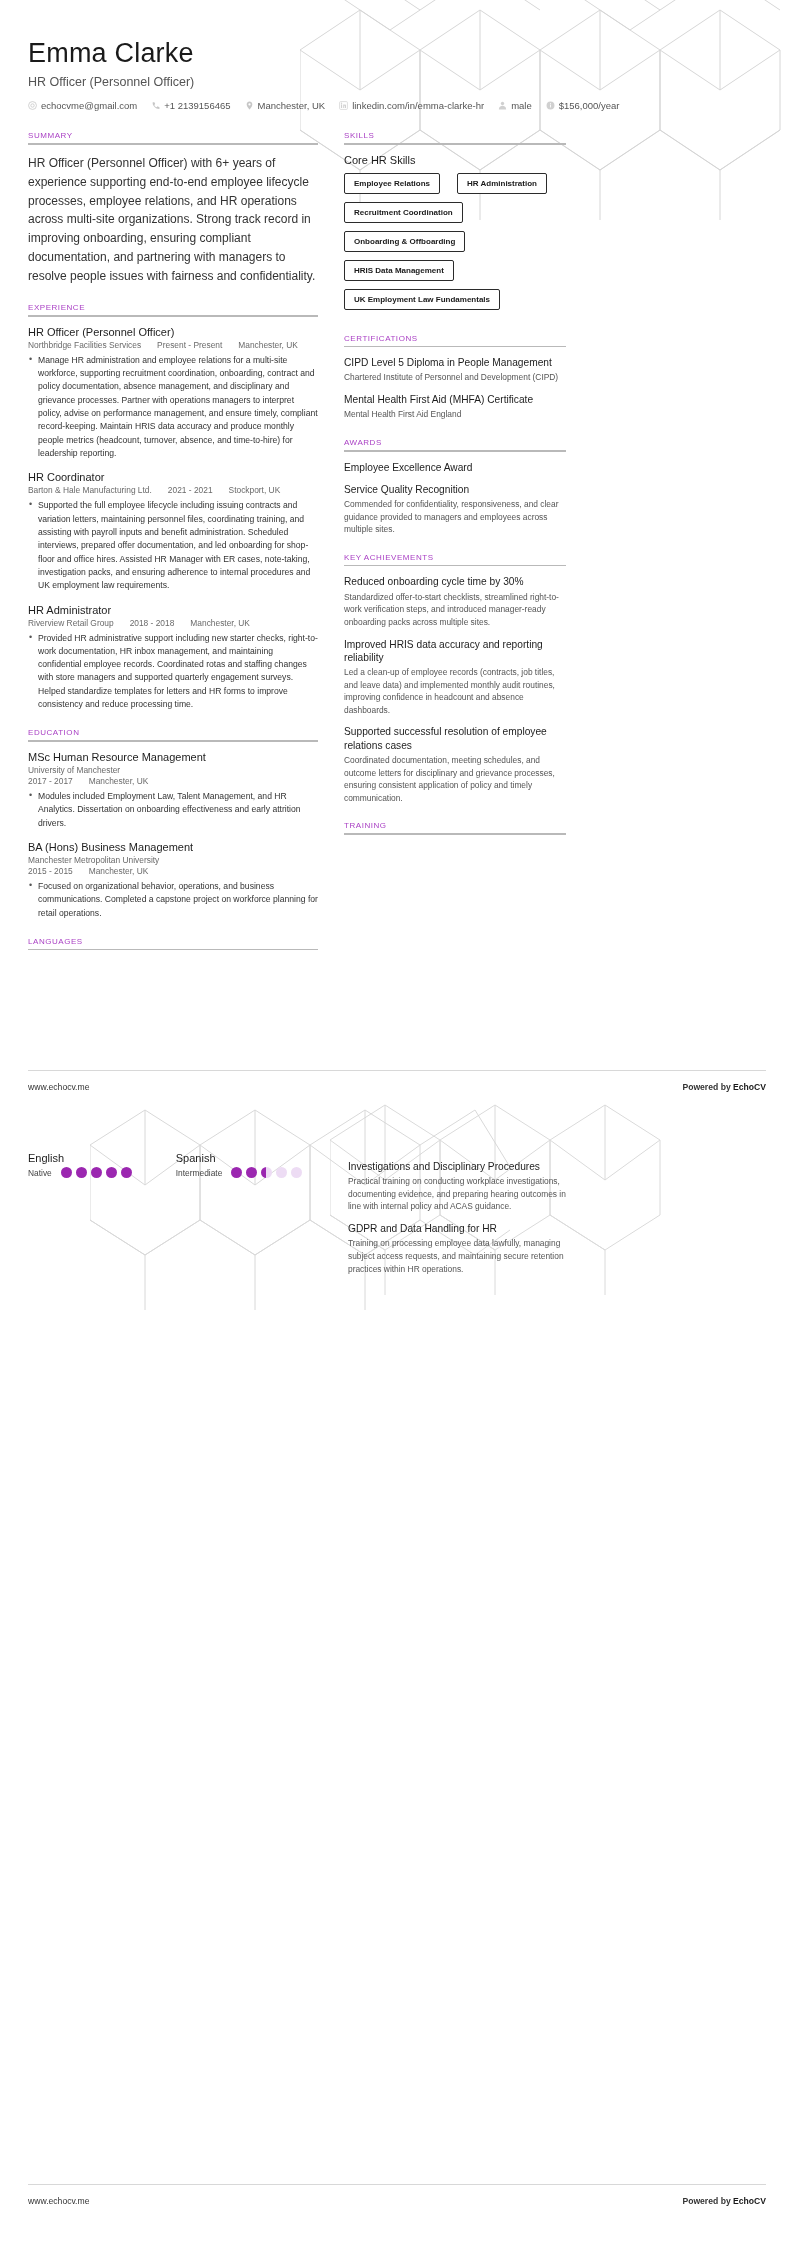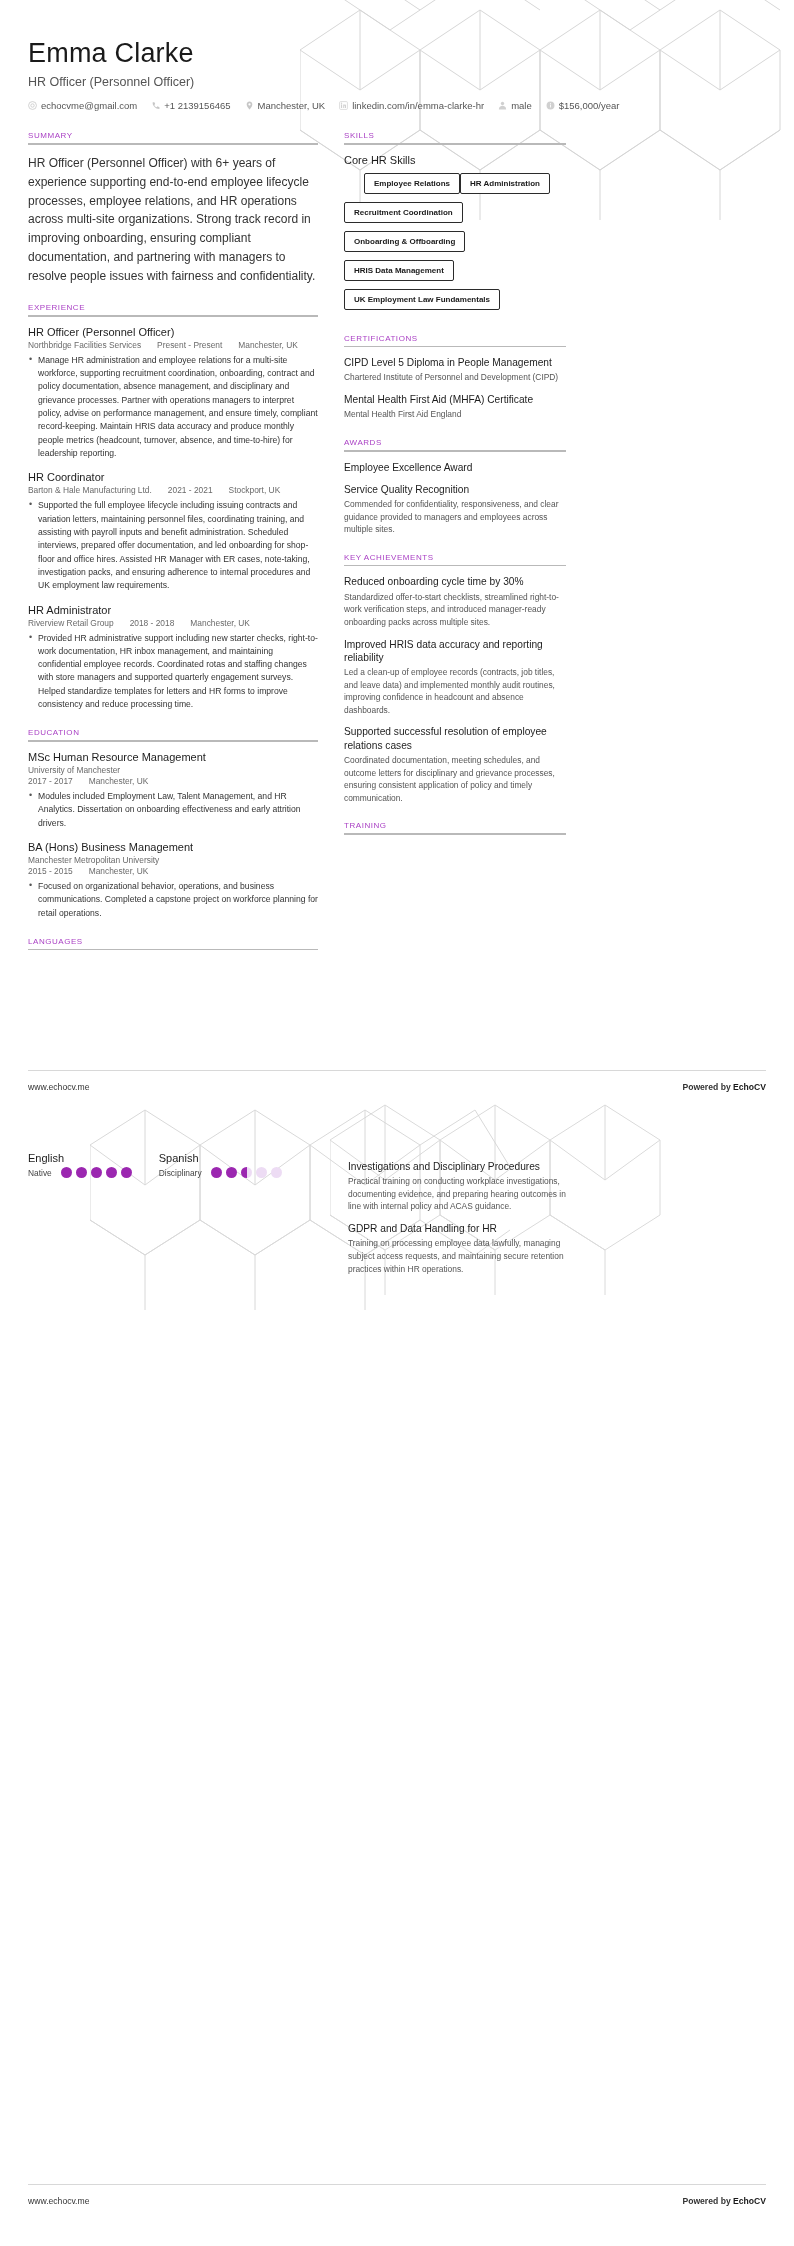--- a/index.html
+++ b/index.html
@@ -63,30 +63,30 @@
     content:"•"; position:absolute; left:1px; top:-1px; color:#555; font-size:9px;
   }
 
   
   .skill-group-title { font-size:11px; color:#1d1d1d; margin-bottom:7px; }
   .tag {
     display:block; border:1.2px solid #2b2b2b; border-radius:2px;
     font-size:8px; font-weight:bold; color:#1a1a1a; padding:5px 9px;
     margin-bottom:7px; text-align:center; background:#fff; white-space:nowrap;
   }
-  .tag-row { display:flex; gap:0;margin-left:20px; }
+  .tag-row { display:flex; gap:17px; }
   .tag-row .tag { flex:0 0 auto; }
 
   
   .r-entry { margin-bottom:9px; }
   .r-title { font-size:10.2px; color:#1d1d1d; line-height:1.3; margin-bottom:2px; }
   .r-desc { font-size:8.4px; color:#555; line-height:1.5; }
 
   
-  .lang-wrap { display:flex; gap:27px; margin-top:2px; }
+  .lang-wrap { display:flex; gap:44px; margin-top:2px; }
   .lang-name { font-size:11px; color:#1d1d1d; margin-bottom:3px; }
   .lang-line { display:flex; align-items:center; gap:9px; }
   .lang-level { font-size:8.4px; color:#444; }
   .dots { display:flex; gap:4px; }
   .dot { width:11px; height:11px; border-radius:50%; background:#eddcf4; }
   .dot.on { background:#9b27b0; }
   .dot.half {
     background:linear-gradient(90deg,#9b27b0 50%,#eddcf4 50%);
   }
 
@@ -394,21 +394,21 @@
           <span class="dot on"></span>
           <span class="dot on"></span>
           <span class="dot on"></span>
           <span class="dot on"></span>
         </span>
       </div>
     </div>
     <div>
       <div class="lang-name">Spanish</div>
       <div class="lang-line">
-        <span class="lang-level">Disciplinary</span>
+        <span class="lang-level">Intermediate</span>
         <span class="dots">
           <span class="dot on"></span>
           <span class="dot on"></span>
           <span class="dot half"></span>
           <span class="dot"></span>
           <span class="dot"></span>
         </span>
       </div>
     </div>
   </div>

